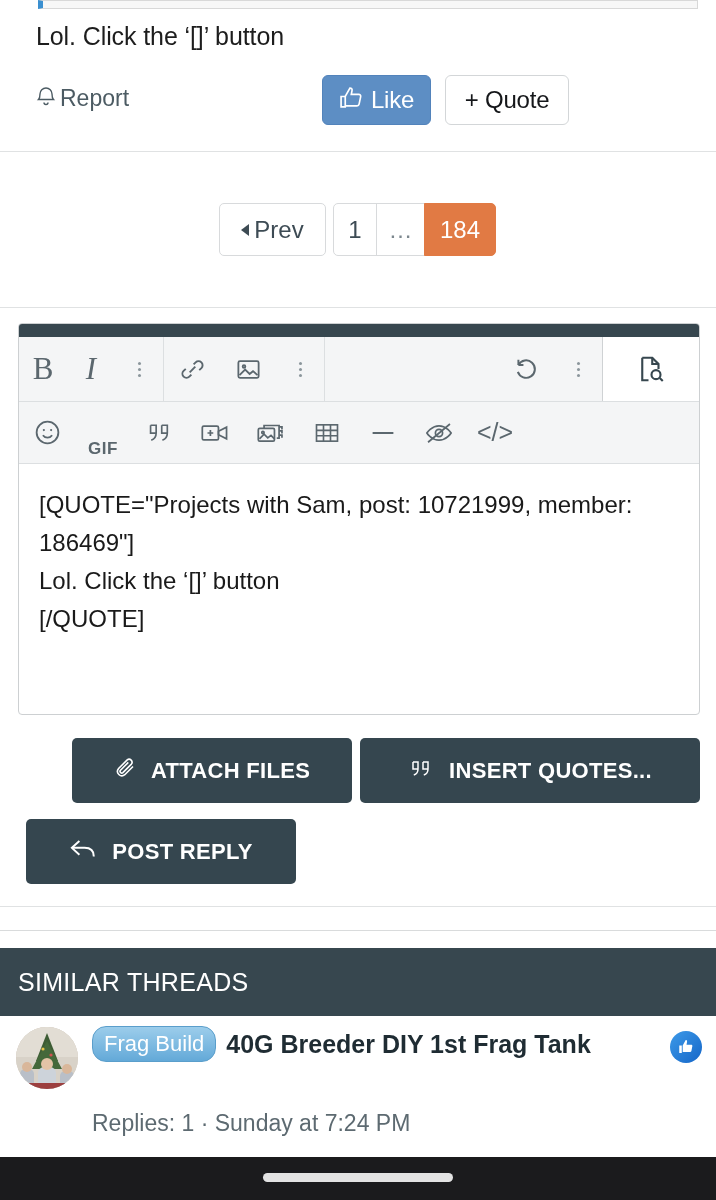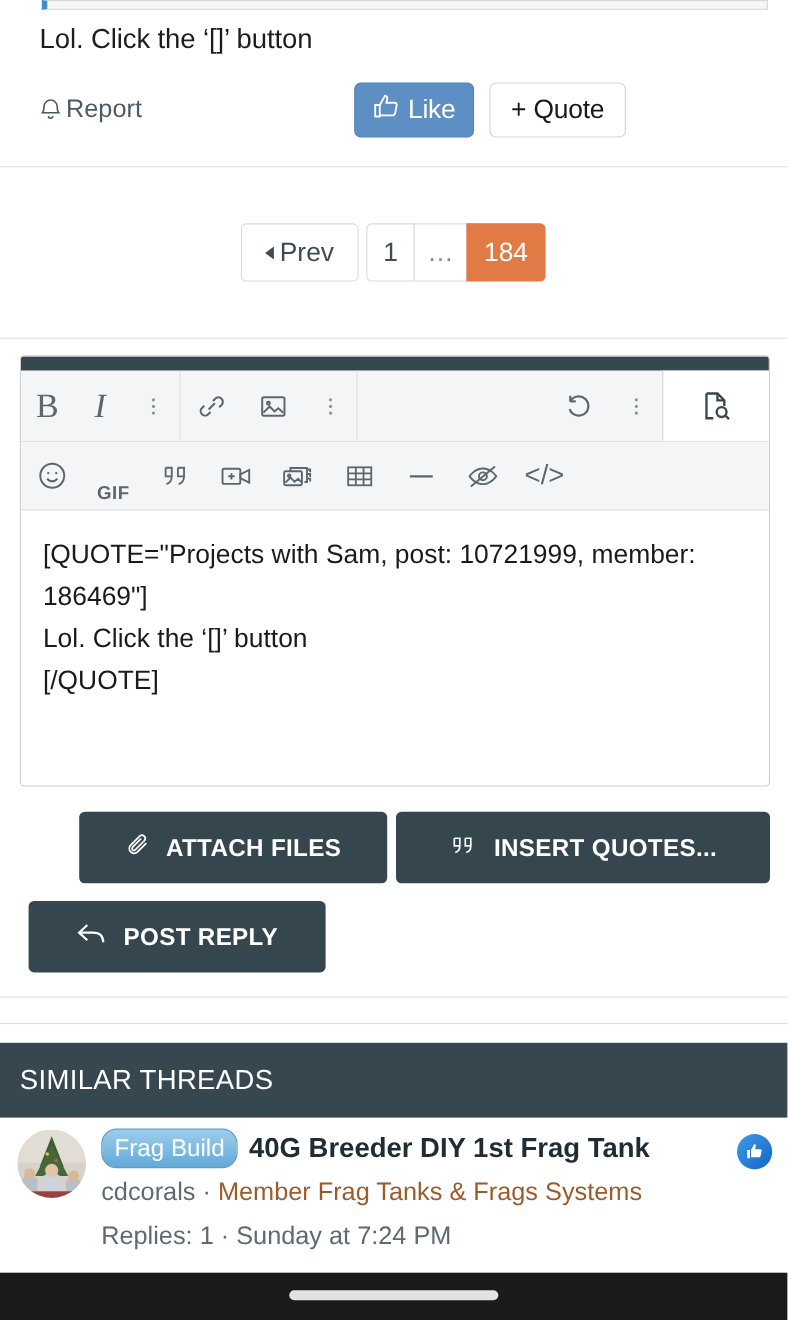--- a/index.html
+++ b/index.html
@@ -23,21 +23,21 @@
     position:absolute; left:36px; top:22px;
     font-size:25px; color:#1d1d1d; letter-spacing:-0.1px;
   }
 
   
   .action-row {
     position:absolute; left:0; top:75px; width:716px; height:55px;
   }
   .report {
     position:absolute; left:36px; top:10px;
-    display:flex; align-items:center; gap:4px;
+    display:flex; gap:4px;
     font-size:23px; color:#4c5b63;
   }
   .report svg { display:block; }
 
   .btn {
     position:absolute; top:0;
     display:flex; align-items:center; justify-content:center; gap:7px;
     height:50px; border-radius:6px;
     font-size:24px; letter-spacing:-0.2px;
     cursor:pointer; user-select:none;margin-left:20px;
@@ -433,23 +433,20 @@
       <span class="st-title">40G Breeder DIY 1st Frag Tank</span>
     </div>
 
     <div class="st-like">
       <svg width="18" height="18" viewBox="0 0 24 24" fill="#ffffff">
         <path d="M3 10h3.4v10H3z"></path>
         <path d="M7.6 10l4-7.2c1.4 0 2 .9 1.8 2.1L12.7 9H19c1 0 1.7.8 1.5 1.8l-1.3 6.6c-.2.9-.9 1.4-1.8 1.4H7.6z"></path>
       </svg>
     </div>
 
-    <div class="st-line2">
-      <span>cdcorals</span><span> · </span><span class="st-cat">Member Frag Tanks &amp; Frags Systems</span>
-    </div>
 
     <div class="st-line3">Replies: 1 · Sunday at 7:24 PM</div>
   </div>
 
   <div class="sysbar">
     <div class="home-ind"></div>
   </div>
 
 </div>
 

